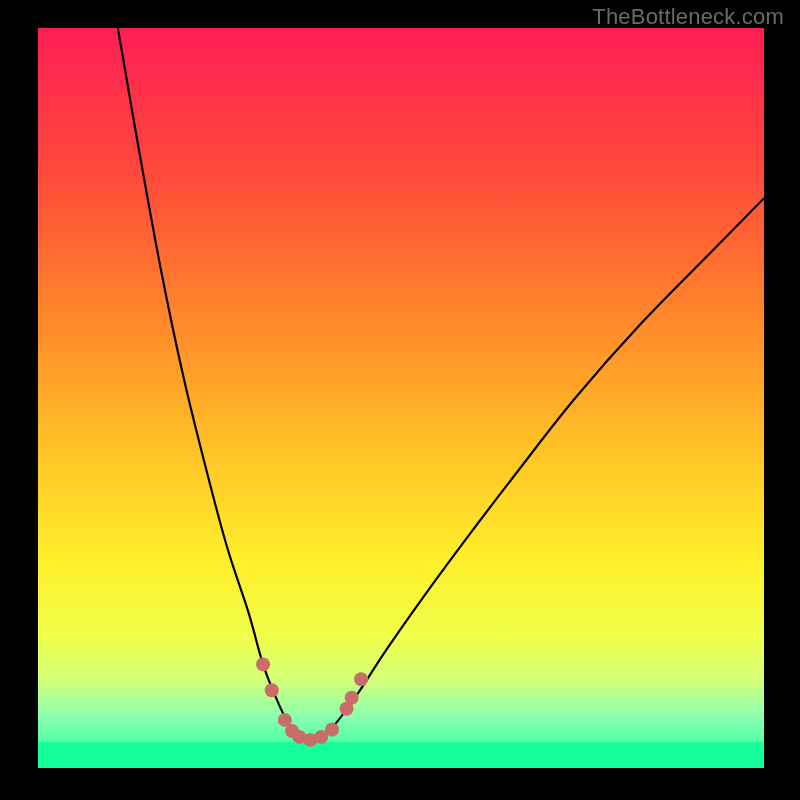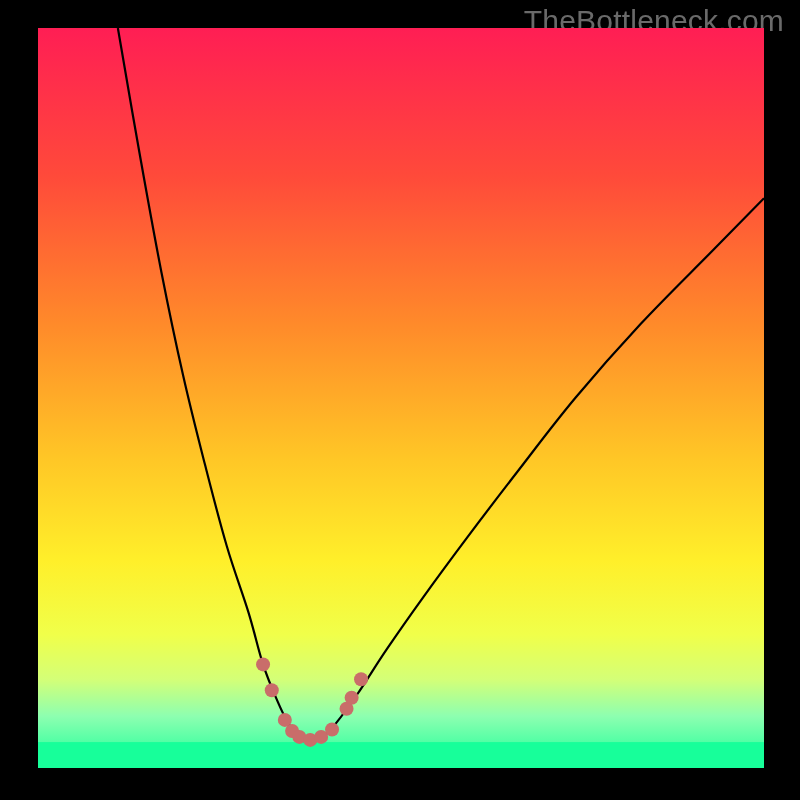--- a/index.html
+++ b/index.html
@@ -17,21 +17,21 @@
     top: 0;
     width: 800px;
     height: 800px;
     background: #000;
   }
   .watermark {
     position: absolute;
     top: 4px;
     right: 16px;
     color: #6a6a6a;
-    font-size: 30px;
+    font-size: 22px;
     font-weight: 500;
     letter-spacing: 0.2px;
     user-select: none;
   }
   .plot {
     position: absolute;
     left: 38px;
     top: 28px;
     width: 726px;
     height: 740px;

